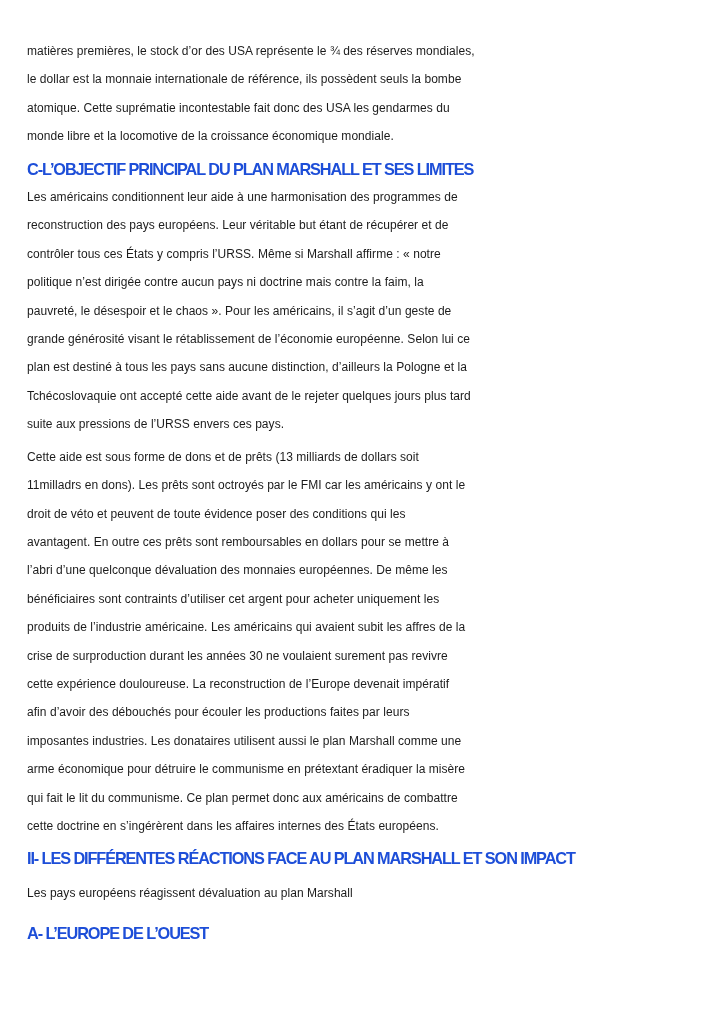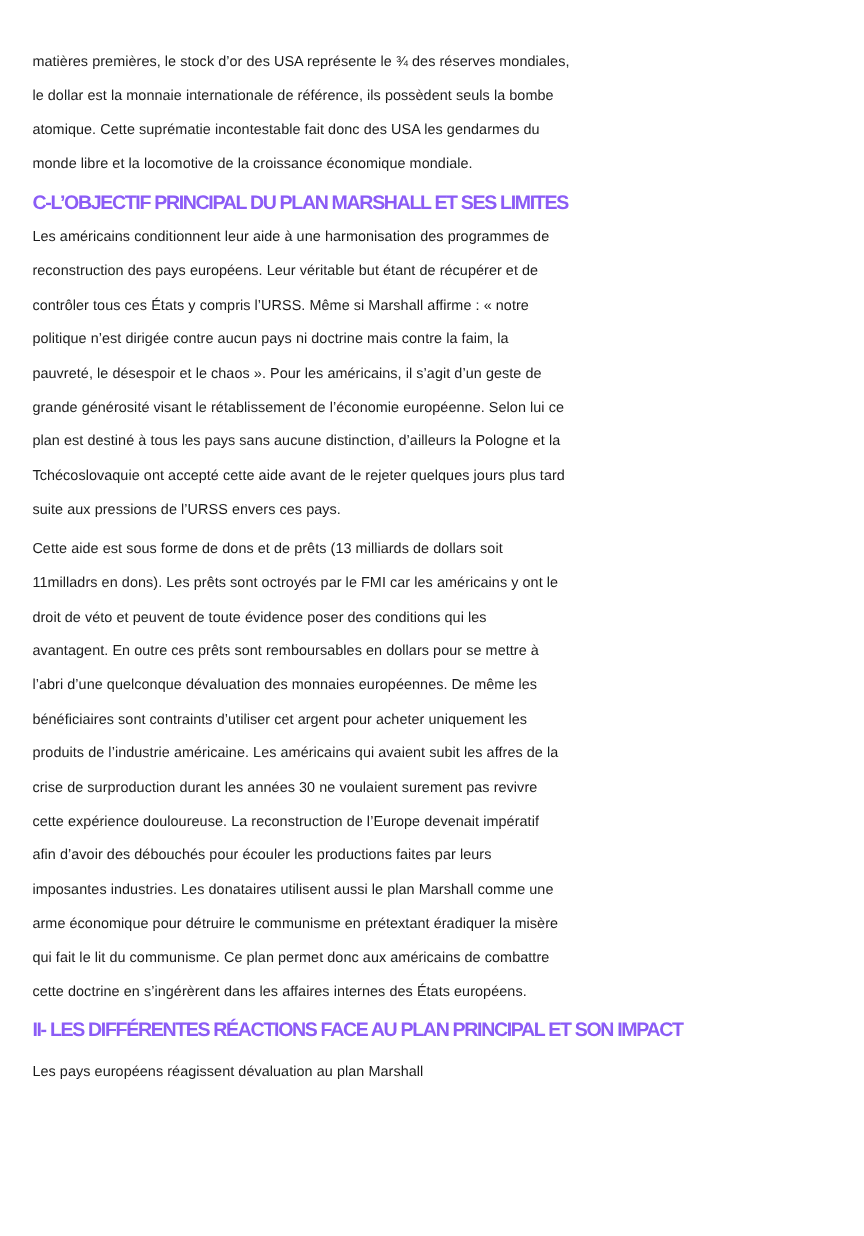--- a/index.html
+++ b/index.html
@@ -22,21 +22,21 @@
     white-space: pre;           
     font-size: 12px;
     line-height: 28.4px;
     letter-spacing: 0.05px;
     margin: 0 0 4px 0;
     font-weight: 400;
   }
   .hd {
     white-space: pre;
     font-weight: 700;
-    color: #8b5cf6;
+    color: #1d4ed8;
     font-size: 16.3px;
     line-height: 28.4px;
     letter-spacing: -1.1px;
     margin: 0;
   }
   .hd-objectif   { margin-bottom: 0; }
   .hd-reactions  { margin-top: 0; }
   .para-reagissent { margin-top: 6px; margin-bottom: 0; }
   .hd-ouest      { margin-top: 12px; }
 </style>
@@ -70,18 +70,19 @@
 bénéficiaires sont contraints d’utiliser cet argent pour acheter uniquement les
 produits de l’industrie américaine. Les américains qui avaient subit les affres de la
 crise de surproduction durant les années 30 ne voulaient surement pas revivre
 cette expérience douloureuse. La reconstruction de l’Europe devenait impératif
 afin d’avoir des débouchés pour écouler les productions faites par leurs
 imposantes industries. Les donataires utilisent aussi le plan Marshall comme une
 arme économique pour détruire le communisme en prétextant éradiquer la misère
 qui fait le lit du communisme. Ce plan permet donc aux américains de combattre
 cette doctrine en s’ingérèrent dans les affaires internes des États européens.</p>
 
-  <p class="hd hd-reactions">II- LES DIFFÉRENTES RÉACTIONS FACE AU PLAN PRINCIPAL ET SON IMPACT</p>
+  <p class="hd hd-reactions">II- LES DIFFÉRENTES RÉACTIONS FACE AU PLAN MARSHALL ET SON IMPACT</p>
 
   <p class="para para-reagissent">Les pays européens réagissent dévaluation au plan Marshall</p>
 
+  <p class="hd hd-ouest">A- L’EUROPE DE L’OUEST</p>
 
 </div>
 
 </body></html>

